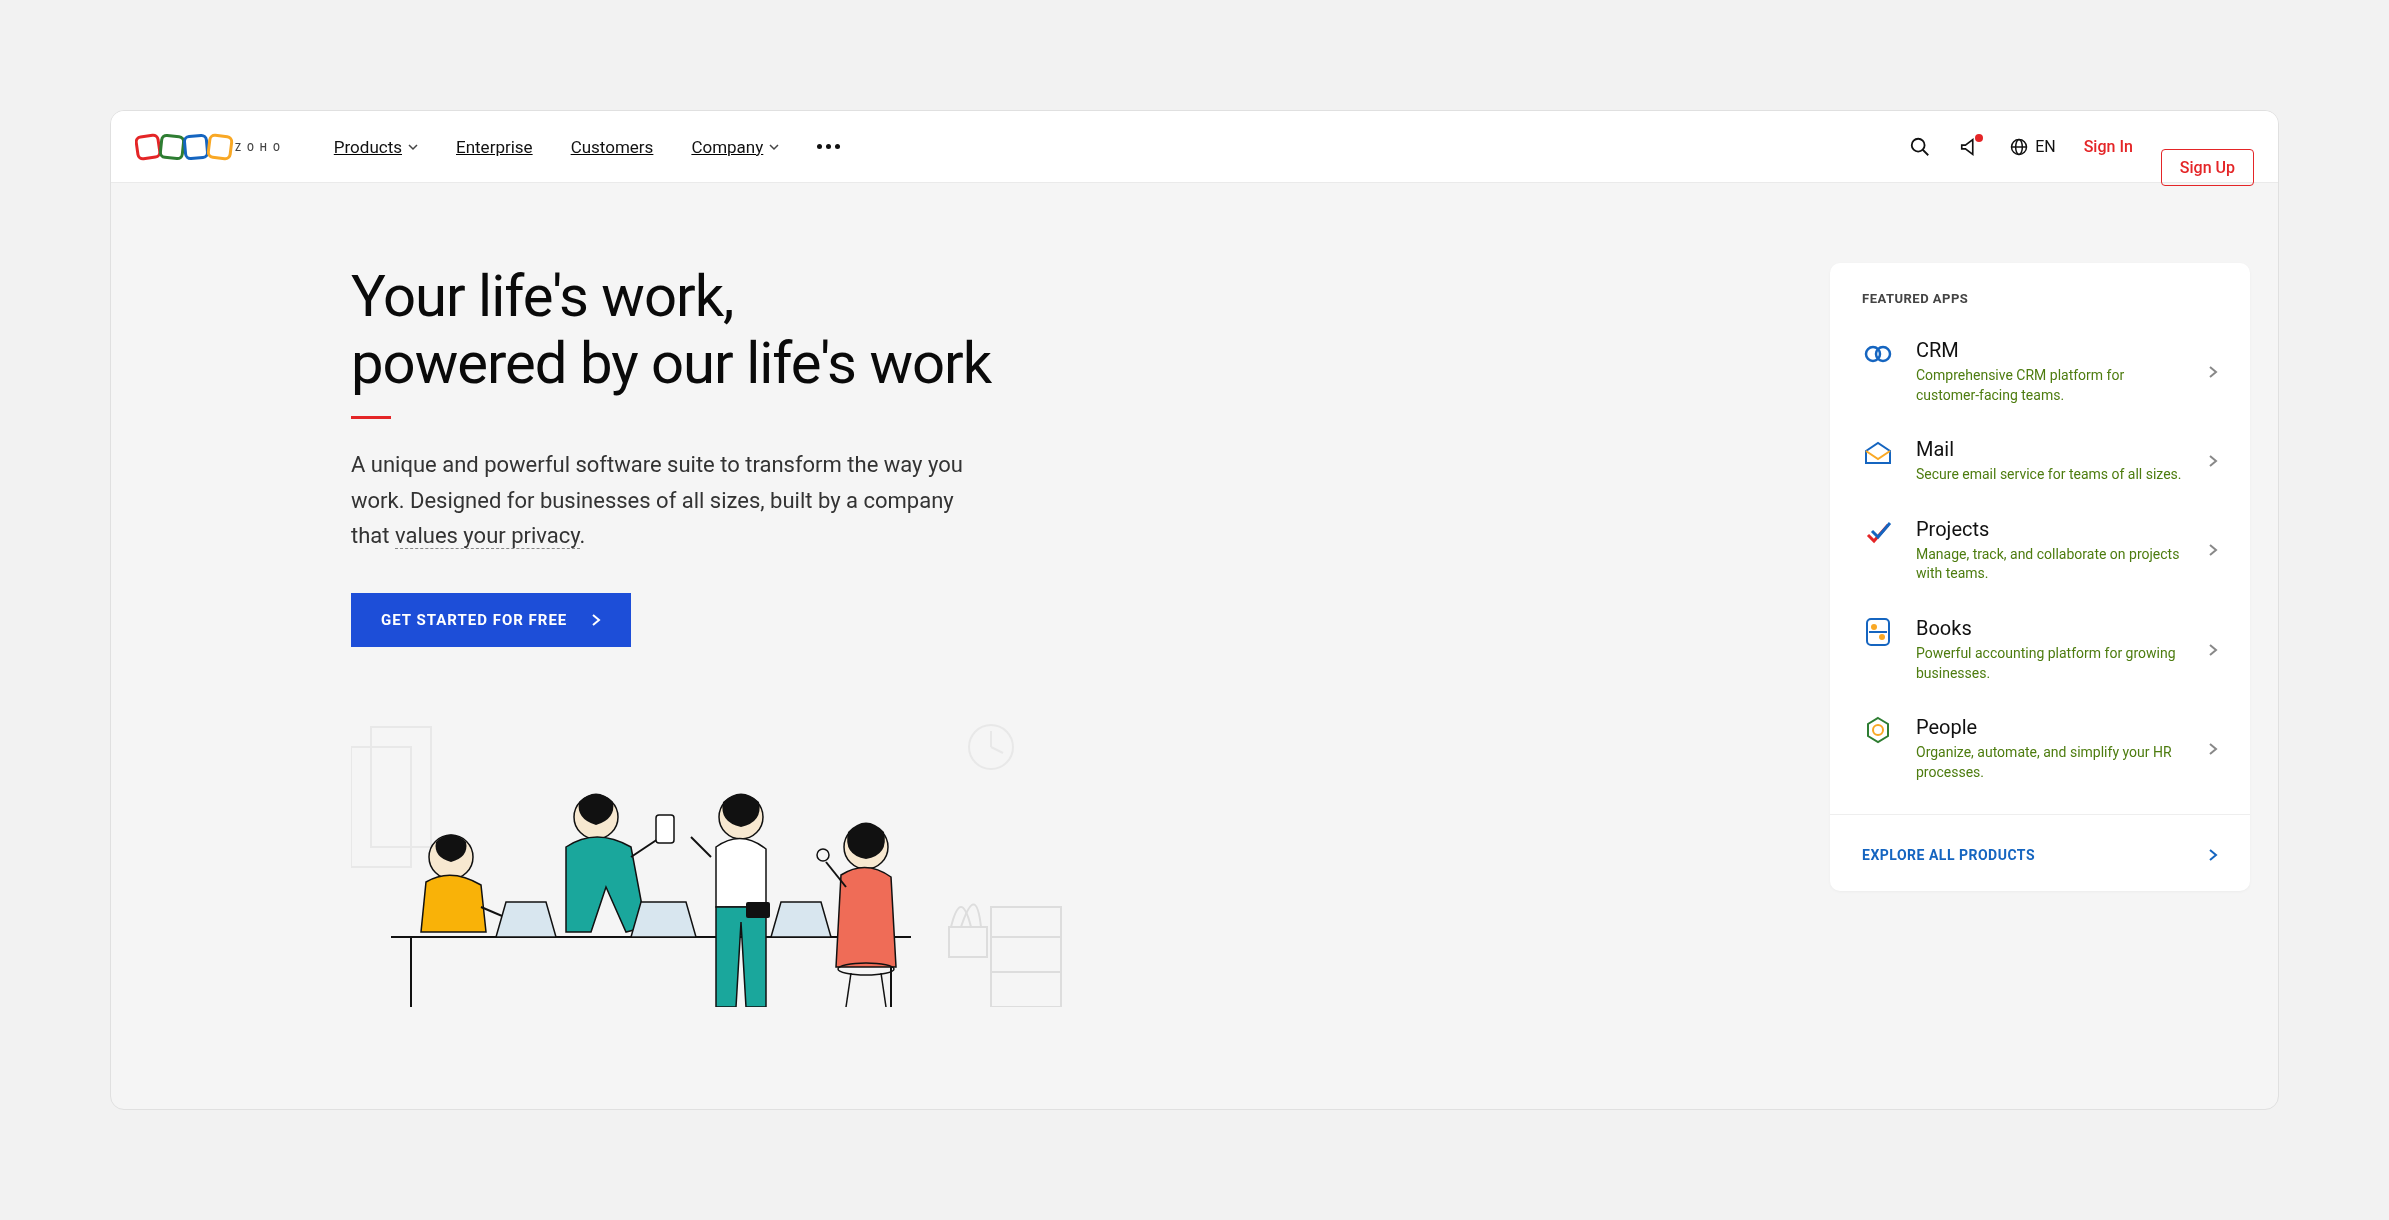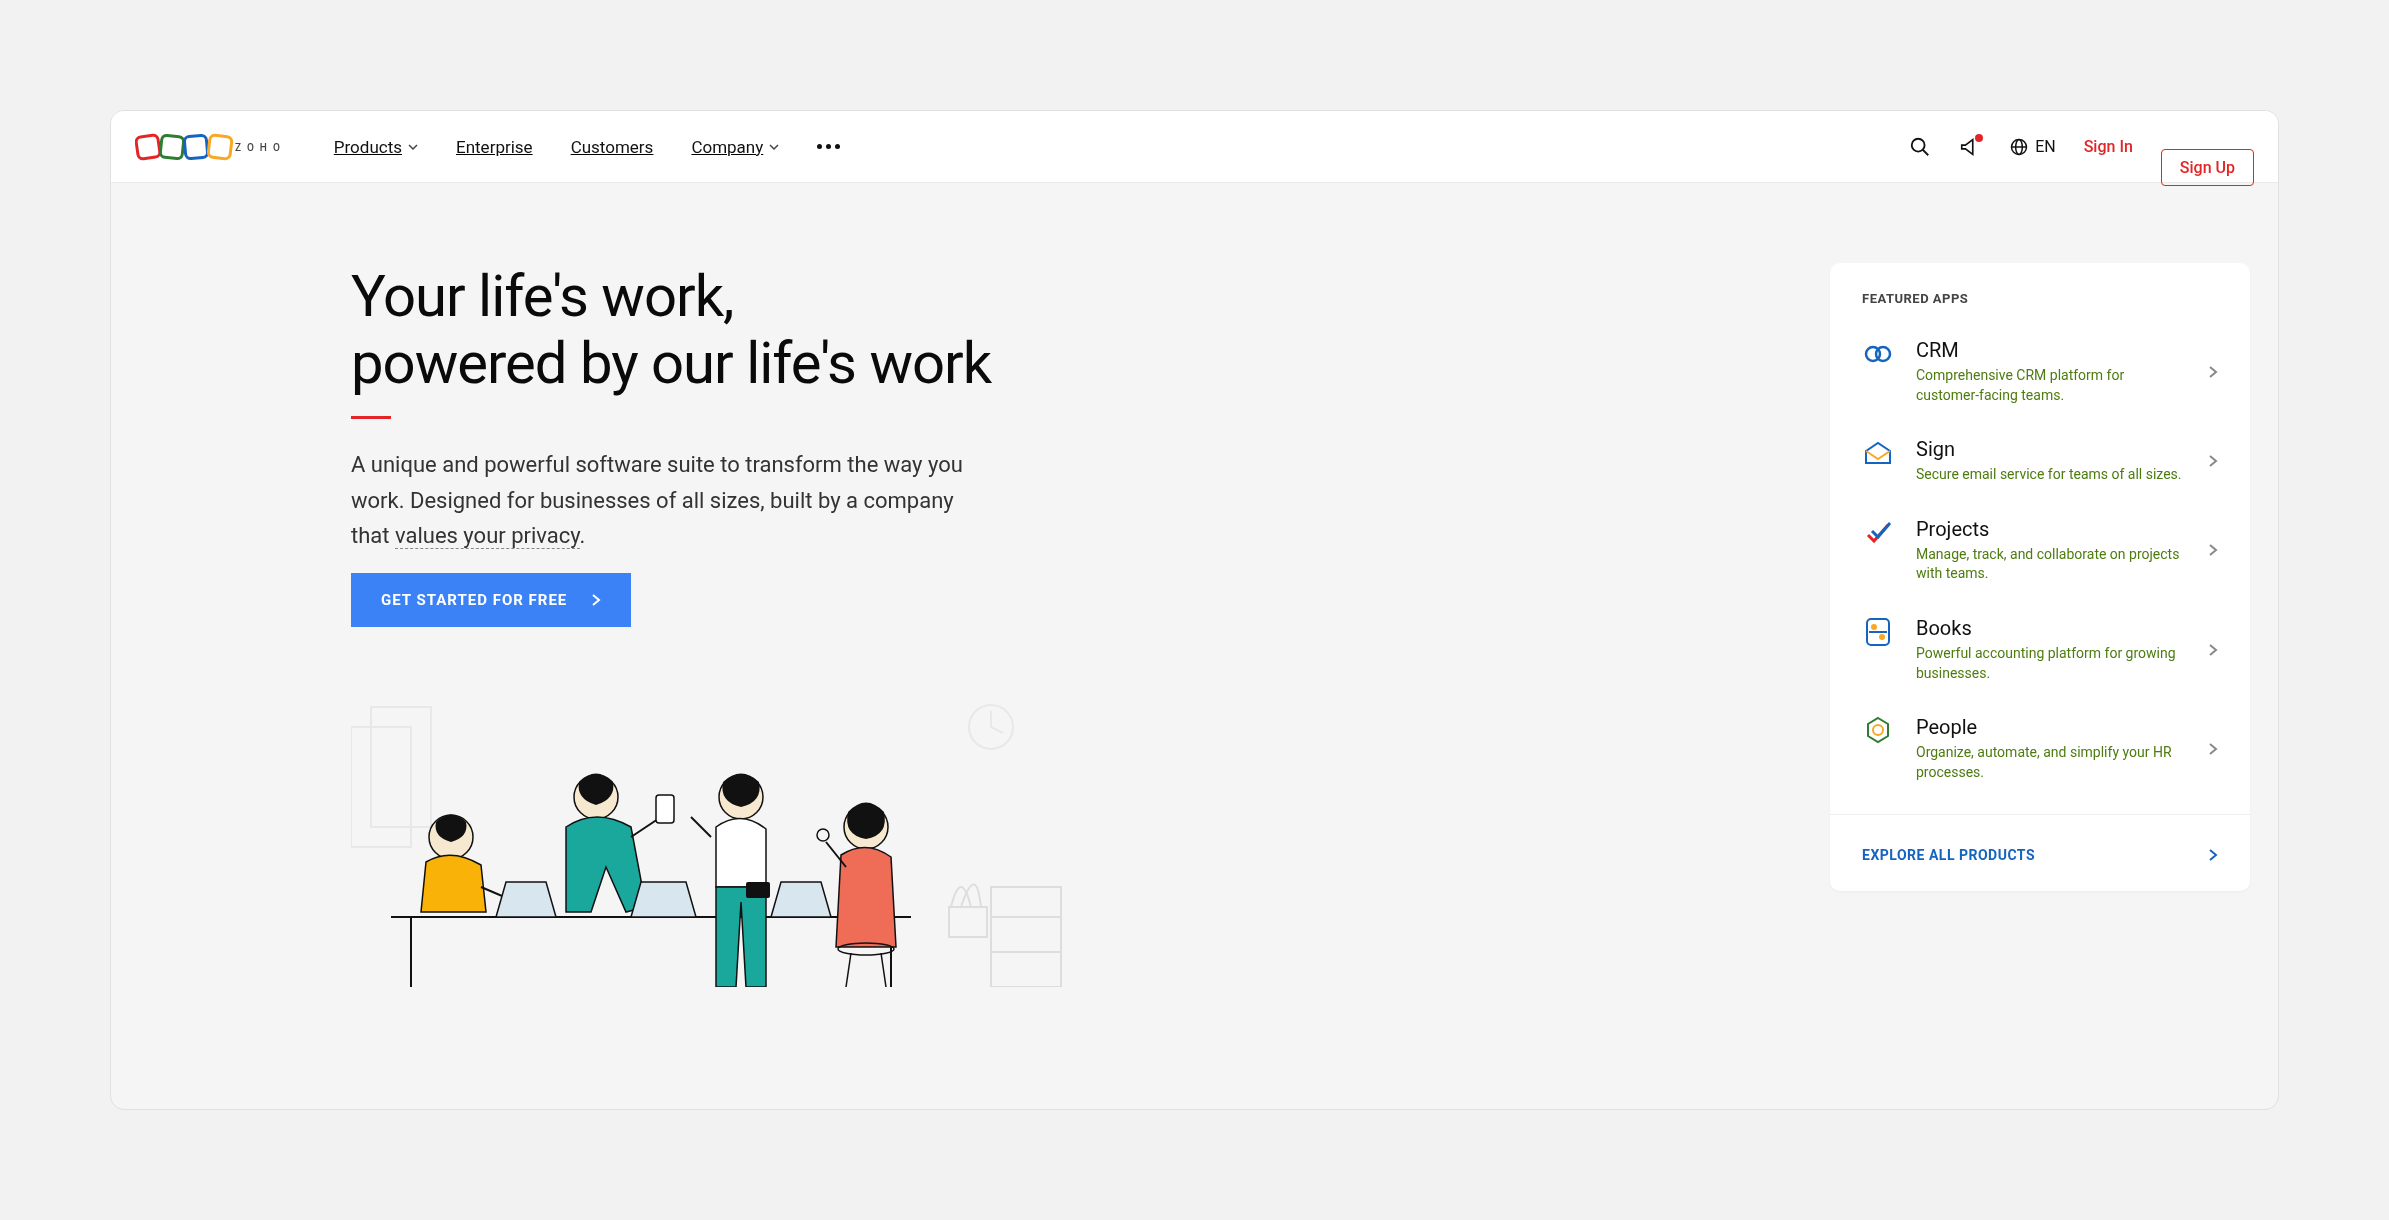--- a/index.html
+++ b/index.html
@@ -133,22 +133,22 @@
 .hero-desc {
   font-size: 22px;
   line-height: 1.6;
   color: #333;
   max-width: 640px;
 }
 .privacy-link {
   border-bottom: 1px dashed #888;
 }
 .cta {
-  margin-top: 20px;
-  background: #3b82f6;
+  margin-top: 40px;
+  background: #1d4ed8;
   color: #fff;
   padding: 18px 30px;
   font-size: 15px;
   font-weight: 700;
   letter-spacing: 1px;
   display: inline-flex;
   align-items: center;
   gap: 24px;
   cursor: pointer;
 }
@@ -389,21 +389,21 @@
       </div>
 
       <div class="app-row">
         <div class="app-icon">
           <svg width="28" height="24" viewBox="0 0 28 24">
               <path d="M2 10 L14 2 L26 10 L26 22 L2 22 Z" fill="none" stroke="#1565c0" stroke-width="2"></path>
               <path d="M2 10 L14 18 L26 10" fill="none" stroke="#f9a825" stroke-width="2"></path>
             </svg>
         </div>
         <div class="app-text">
-          <div class="app-title">Sign</div>
+          <div class="app-title">Mail</div>
           <div class="app-desc">Secure email service for teams of all sizes.</div>
         </div>
         <svg class="row-chev" width="10" height="14" viewBox="0 0 10 14">
             <path d="M2 2 L8 7 L2 12" fill="none" stroke="#888" stroke-width="2"></path>
           </svg>
       </div>
 
       <div class="app-row">
         <div class="app-icon">
           <svg width="28" height="24" viewBox="0 0 28 24">

